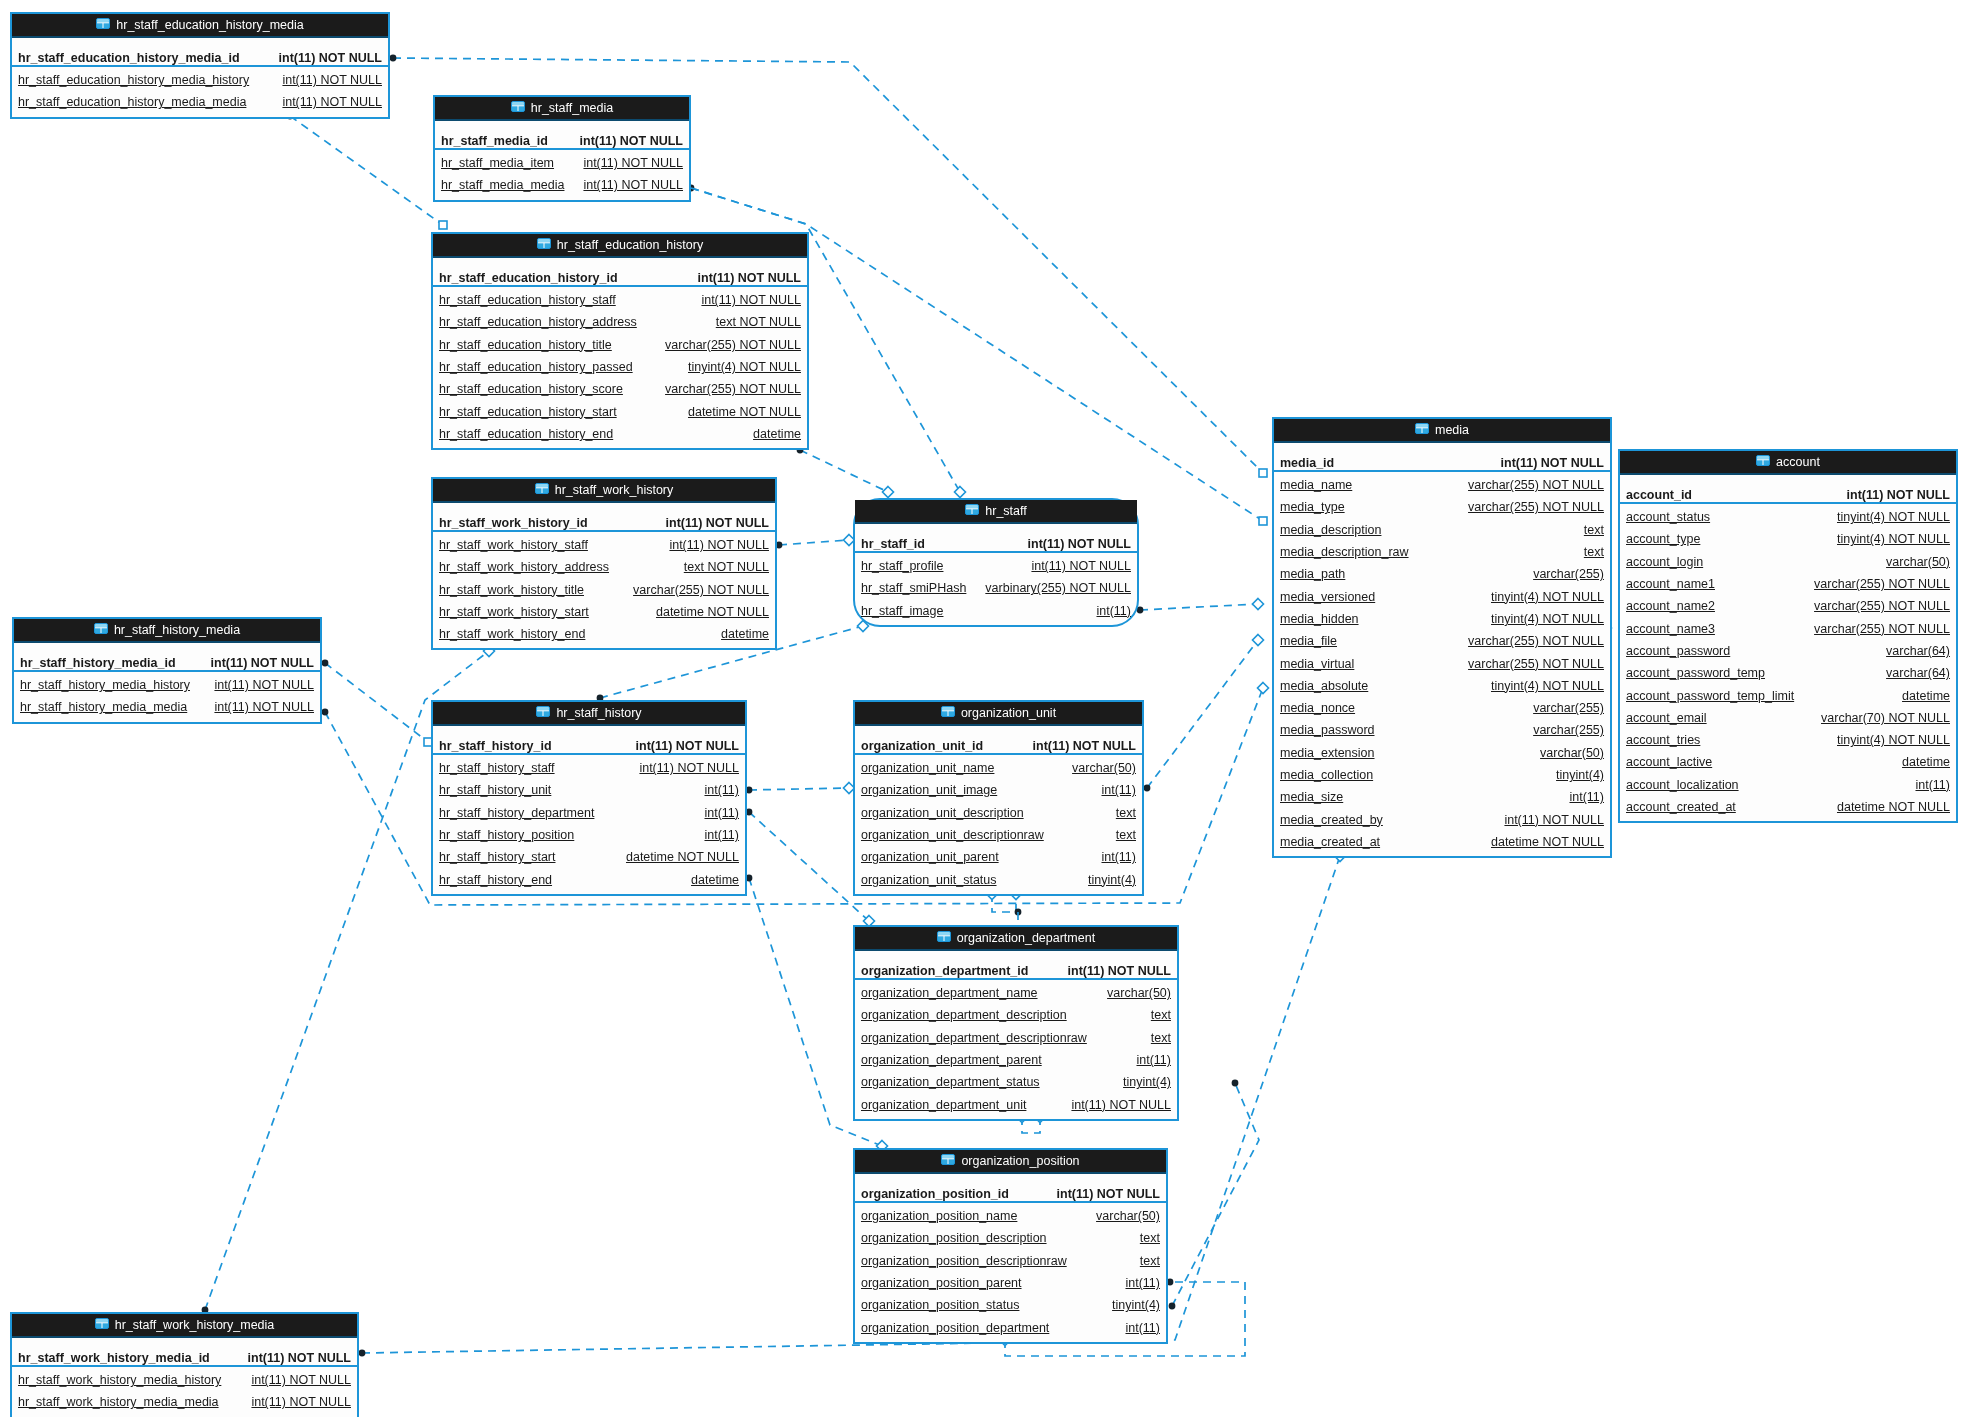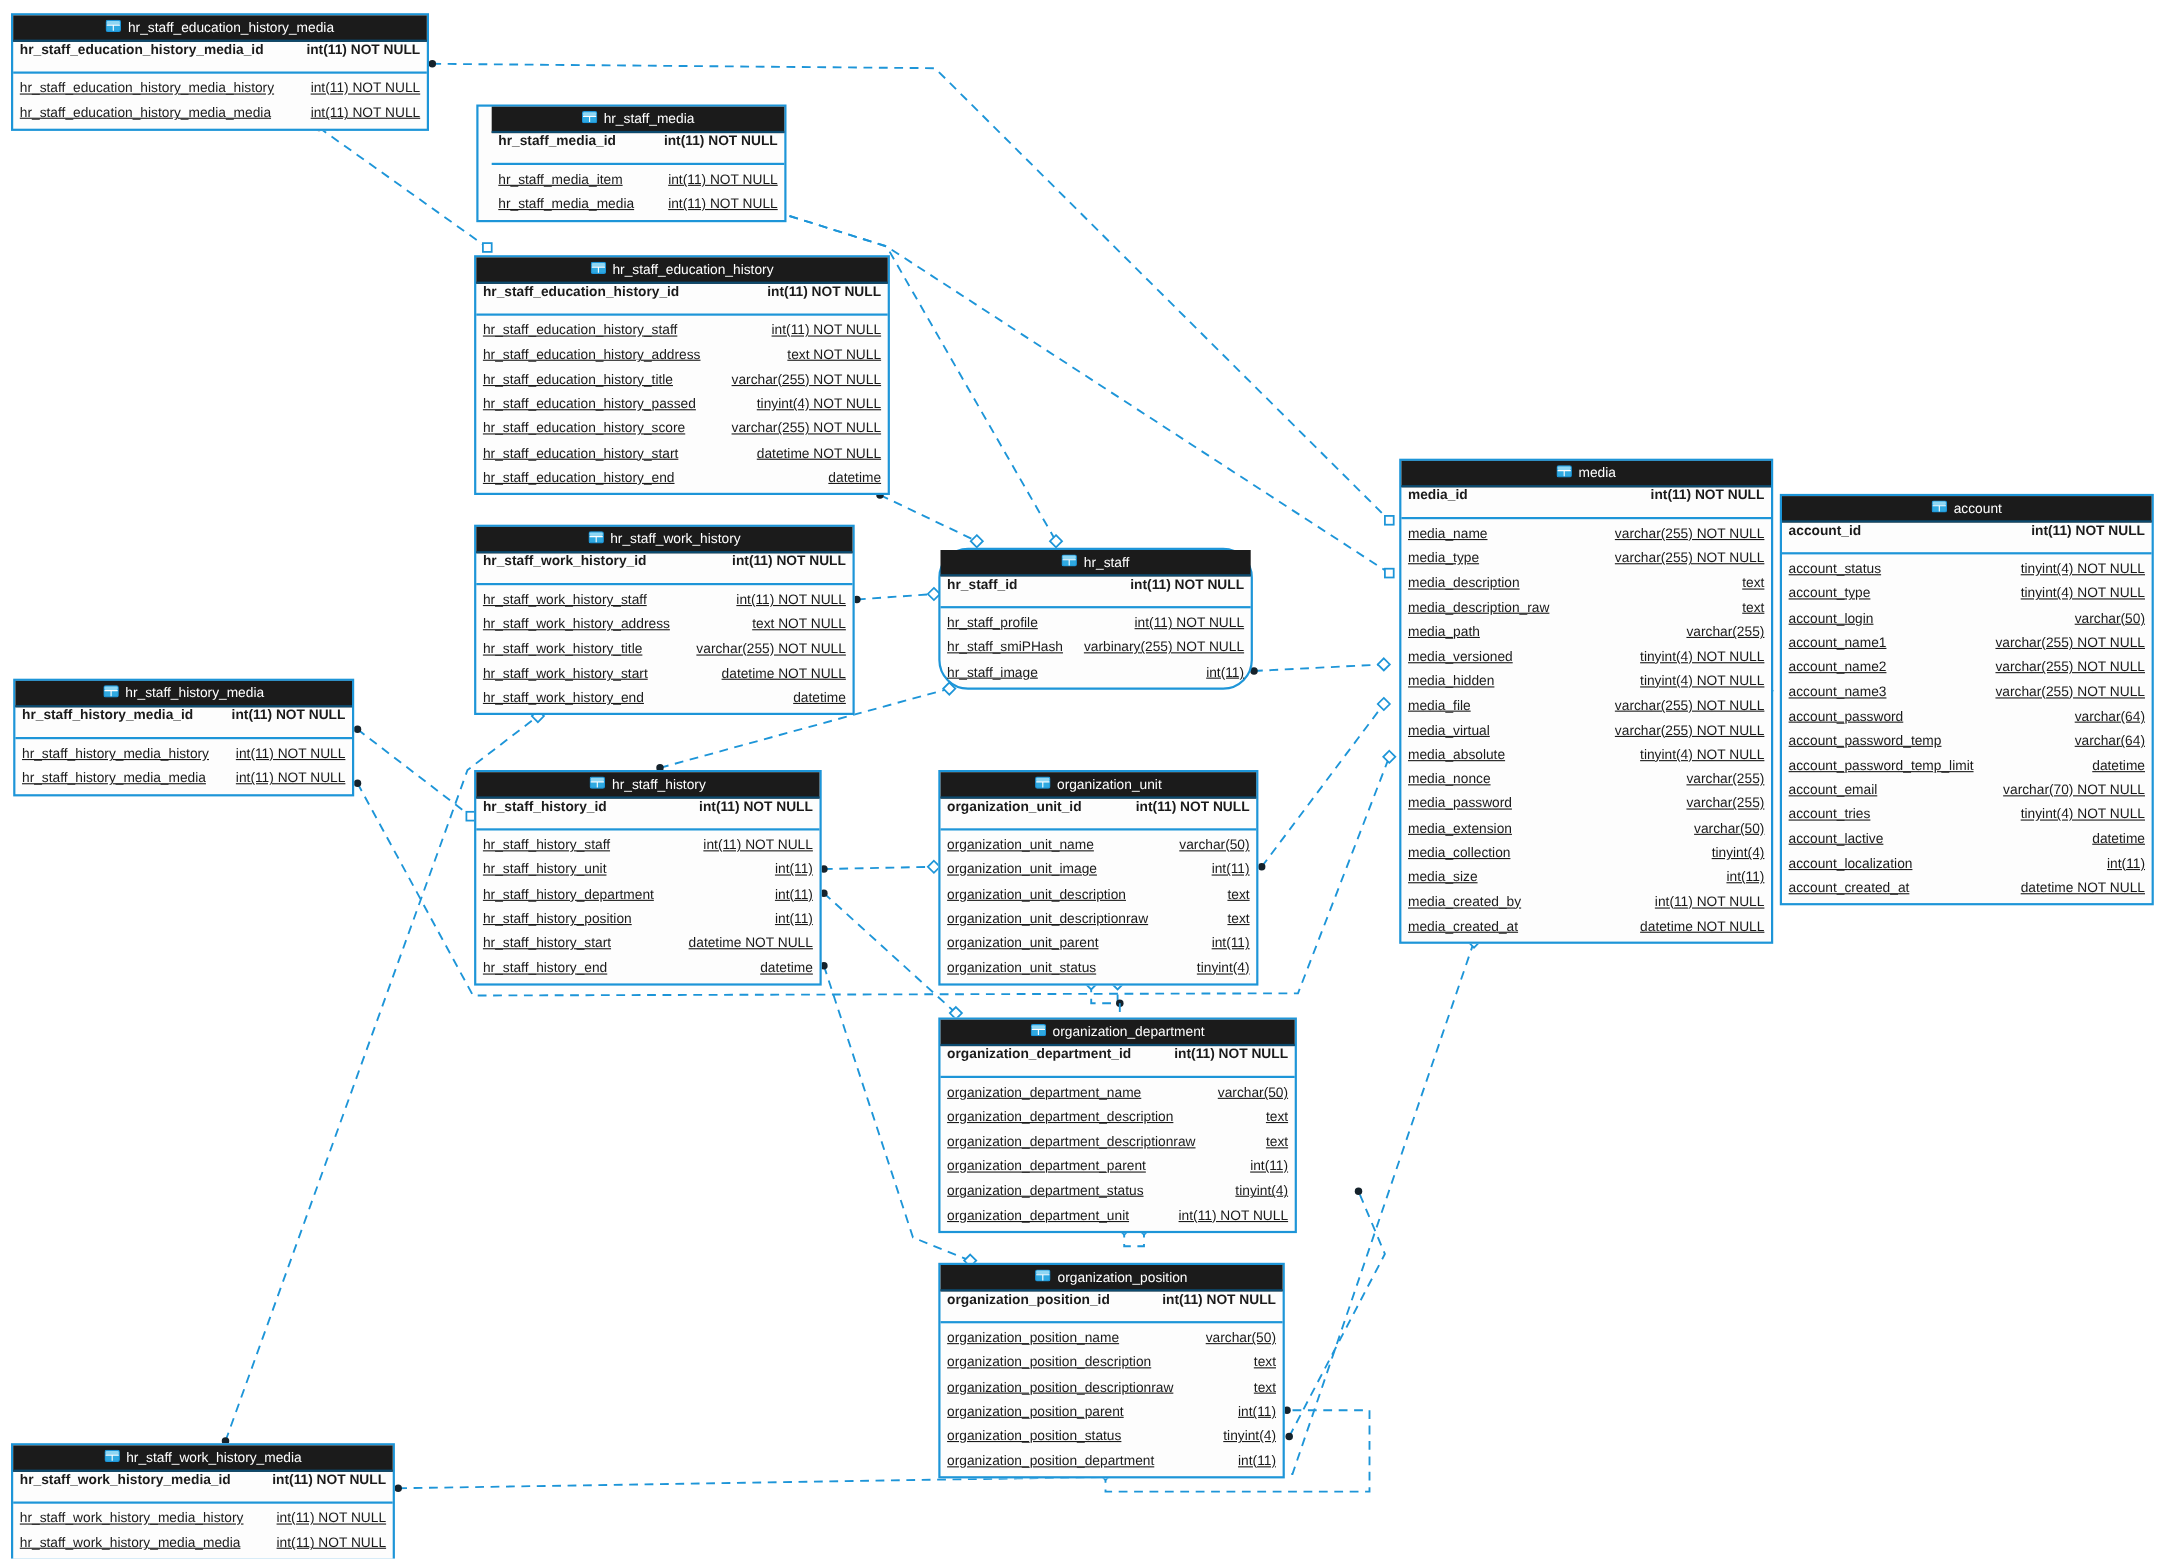--- a/index.html
+++ b/index.html
@@ -4,21 +4,21 @@
 <style>
   html,body{margin:0;padding:0;background:#ffffff;}
   #canvas{position:relative;width:1965px;height:1417px;background:#ffffff;overflow:hidden;
           font-family:"Liberation Sans","DejaVu Sans",sans-serif;}
   #wires{position:absolute;left:0;top:0;width:1965px;height:1417px;}
   .tbl{position:absolute;background:#fdfdfd;border:2px solid #1d95d8;box-sizing:border-box;
        font-size:12.5px;color:#1a1a1a;}
   .hdr{background:#1b1b1b;color:#ffffff;height:22px;display:flex;align-items:center;
        justify-content:center;gap:6px;border-bottom:2px solid #0c4a6e;font-size:12.5px;cursor:move;}
   .hdr .ticon{display:inline-block;flex:0 0 auto;}
-  .pkrow{height:27px;border-bottom:2px solid #1d95d8;display:flex;align-items:flex-start;
+  .pkrow{height:27px;border-bottom:2px solid #1d95d8;display:flex;align-items:flex-end;
          justify-content:space-between;padding:0 6px;font-weight:bold;}
   .frows{padding:2px 0 3px 0;text-decoration:underline;}
   .frow{height:22.3px;display:flex;align-items:center;justify-content:space-between;padding:0 6px;}
   .fname{white-space:nowrap;padding-right:14px;}
   .ftype{white-space:nowrap;text-align:right;}
 </style>
 </head>
 <body>
 
 <div id="canvas">
@@ -152,21 +152,21 @@
         <div class="frow">
     <span class="fname">hr_staff_education_history_media_history</span>
     <span class="ftype">int(11) NOT NULL</span>
   </div>
         <div class="frow">
     <span class="fname">hr_staff_education_history_media_media</span>
     <span class="ftype">int(11) NOT NULL</span>
   </div>
       </div>
   </div>
-    <div class="tbl" style="left: 433px; top: 95px; width: 282px; padding-left: 12px;">
+    <div class="tbl" style="left: 433px; top: 95px; width: 258px;">
     <div class="hdr">
       <span class="ticon">
         <svg width="14" height="11" viewBox="0 0 14 11">
           <rect x="0.5" y="0.5" width="13" height="10" rx="1.5" fill="#2fa9e1" stroke="#1d95d8"></rect>
           <rect x="1" y="1" width="12" height="3.2" rx="1" fill="#8ed6f3"></rect>
           <line x1="1" y1="4.8" x2="13" y2="4.8" stroke="#ffffff" stroke-width="1"></line>
           <line x1="7" y1="4.8" x2="7" y2="10" stroke="#ffffff" stroke-width="1"></line>
         </svg>
       </span>
       <span class="ttitle">hr_staff_media</span>

